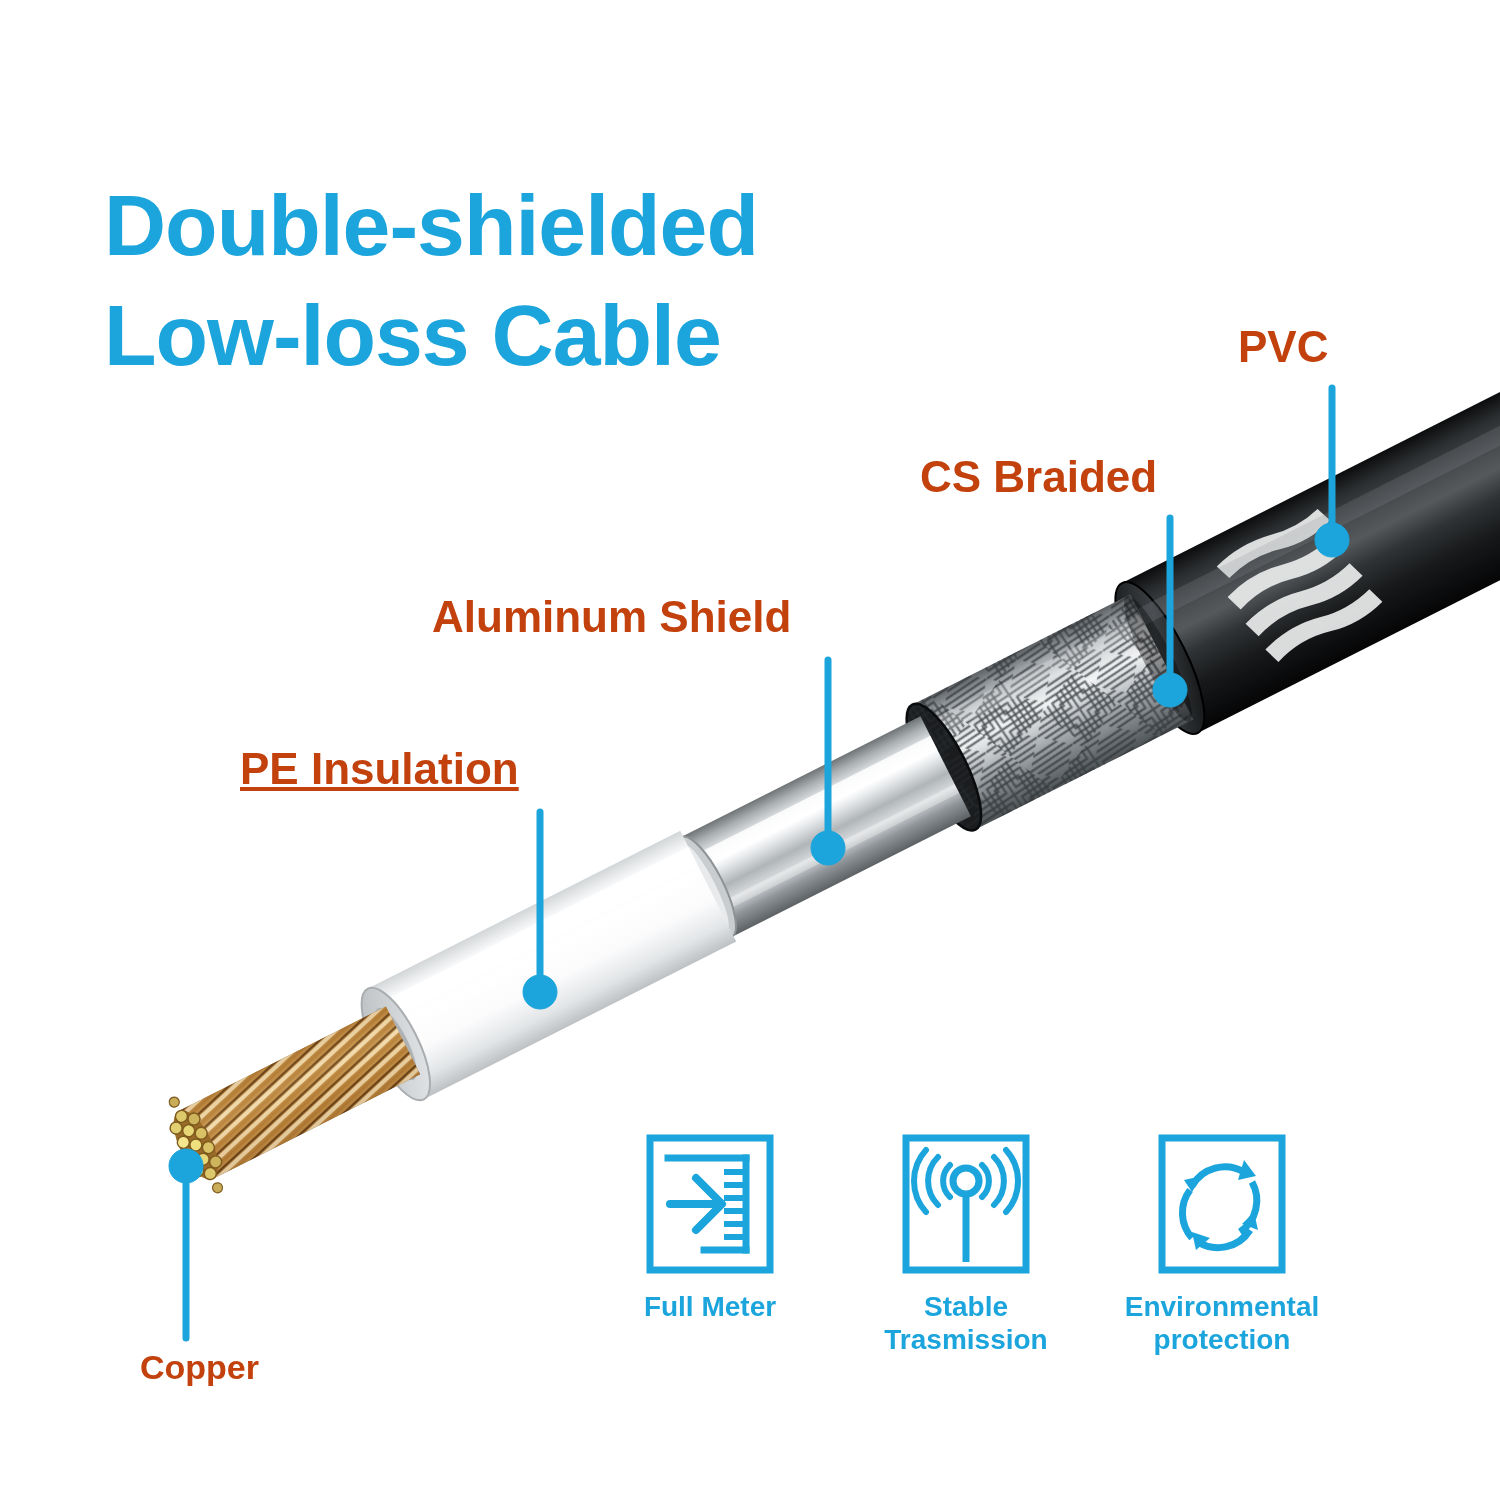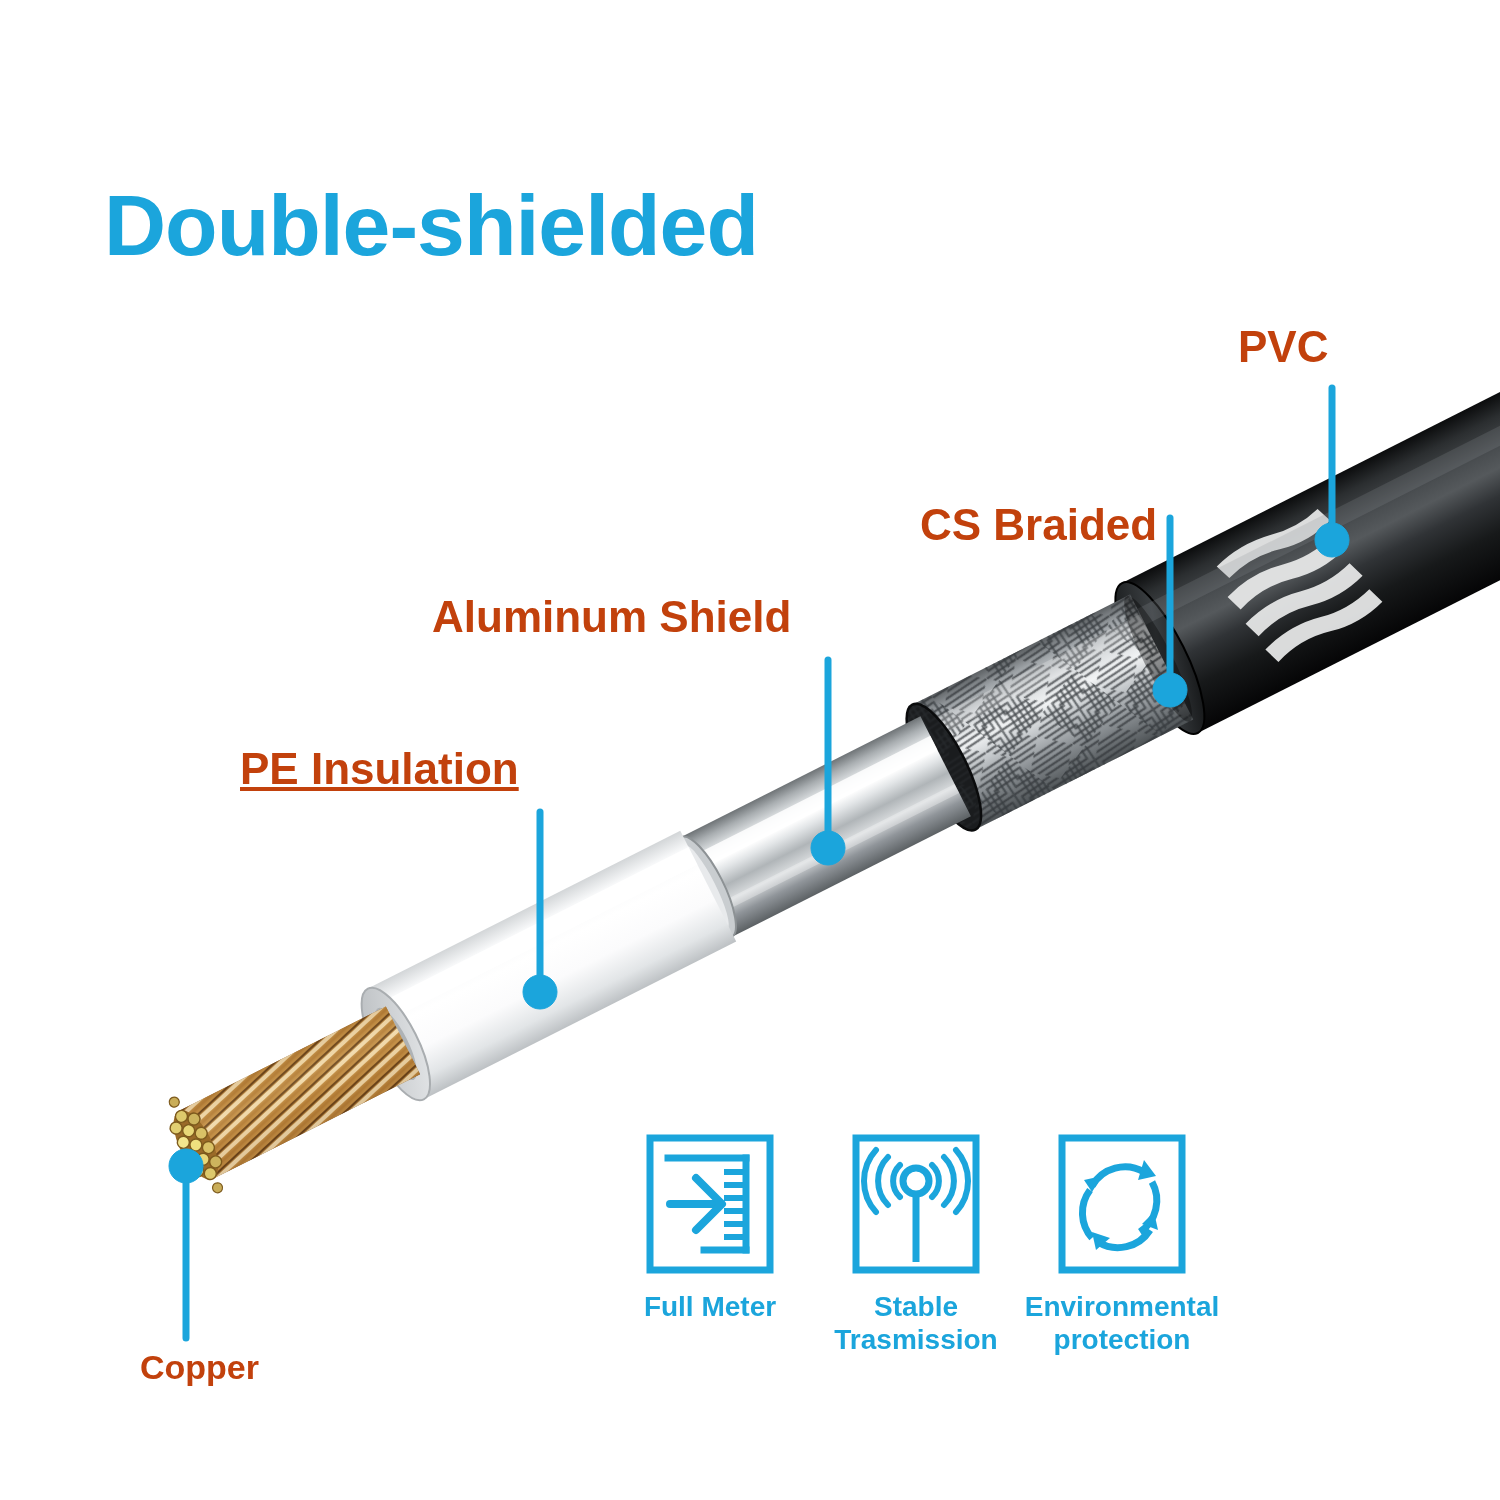--- a/index.html
+++ b/index.html
@@ -30,32 +30,32 @@
   .label{
     position:absolute;
     font-size:44px;
     font-weight:bold;
     color:#c2410c;
     white-space:nowrap;
     letter-spacing:0px;
   }
   #lbl-pe{ left:240px; top:744px;text-decoration:underline; }
   #lbl-al{ left:432px; top:592px; }
-  #lbl-cs{ left:920px; top:452px;margin-top:48px; }
+  #lbl-cs{ left:920px; top:452px; }
   #lbl-pvc{left:1238px; top:322px; }
   #lbl-cu{ left:140px; top:1348px; font-size:34px;}
 
   
   .features{
     position:absolute;
     left:636px; top:1134px;
     width:770px;
     display:flex;
     justify-content:flex-start;
-    gap:58px;
+    gap:108px;
   }
   .feature{width:148px;display:flex;flex-direction:column;align-items:center;}
   .feature .fbox{width:128px;height:140px;}
   .feature .fcap{
     margin-top:16px;
     text-align:center;
     font-size:28px;
     font-weight:bold;
     color:#1BA5DC;
     line-height:1.18;
@@ -268,20 +268,21 @@
 
       <g>
         <line x1="1332" y1="388" x2="1332" y2="532" stroke-width="7" stroke-linecap="round"></line>
         <circle cx="1332" cy="540" r="17"></circle>
       </g>
     </g>
   </svg>
 
   <h1 class="title">
     <span>Double-shielded</span>
+    <span class="l2">Low-loss Cable</span>
   </h1>
 
   <div class="label" id="lbl-pe">PE Insulation</div>
   <div class="label" id="lbl-al">Aluminum Shield</div>
   <div class="label" id="lbl-cs">CS Braided</div>
   <div class="label" id="lbl-pvc">PVC</div>
   <div class="label" id="lbl-cu">Copper</div>
 
   <div class="features">
 

